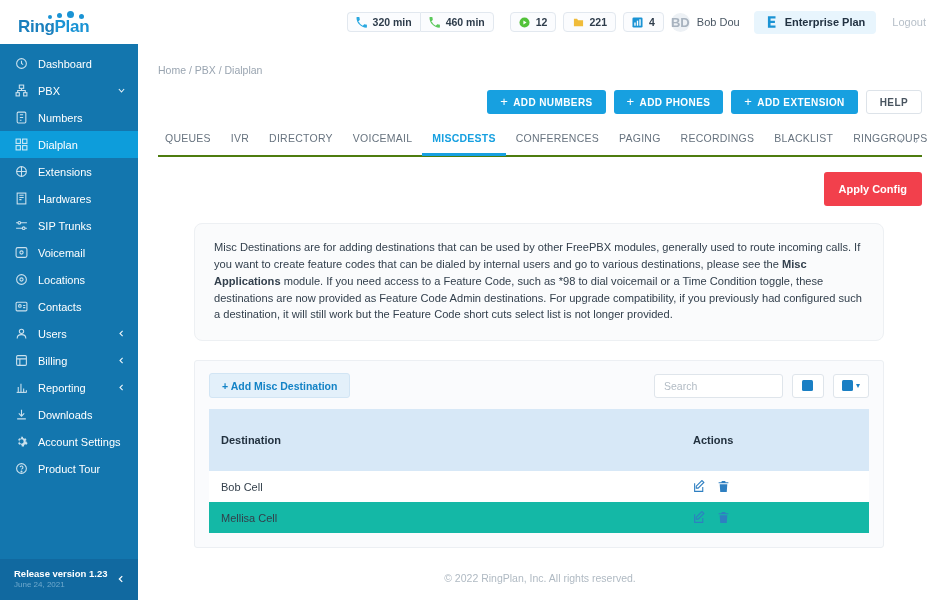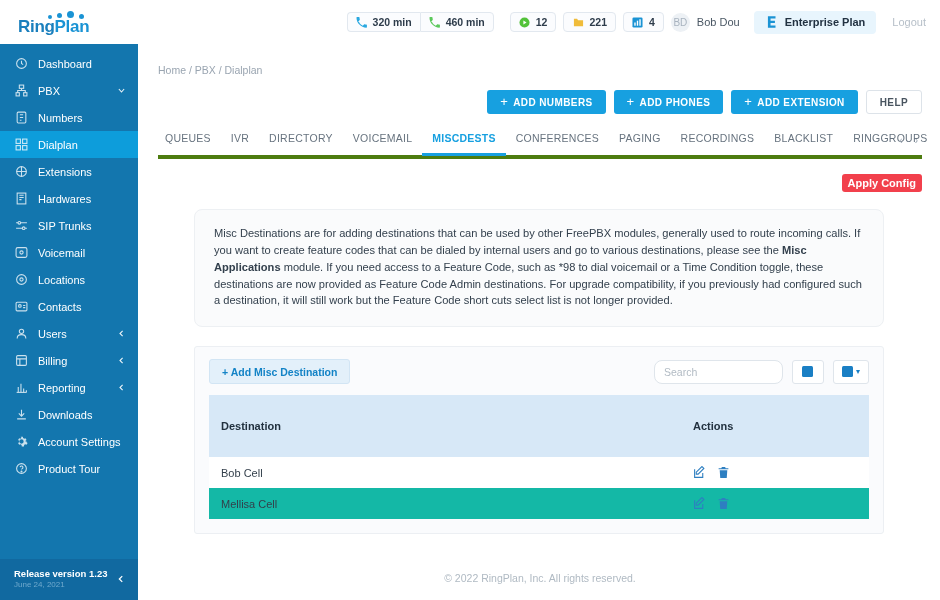--- a/index.html
+++ b/index.html
@@ -36,21 +36,21 @@
   }
   .badge.pair { margin-right: 0; border-right: none; border-top-right-radius:0; border-bottom-right-radius:0;}
   .badge.pair2 { border-top-left-radius:0; border-bottom-left-radius:0; margin-right: 16px;}
   .bicon { width: 12px; height: 12px; display: inline-flex; align-items: center; justify-content: center; }
   .bicon svg { display: block; }
 
   .user-chip { display: flex; align-items: center; gap: 7px; margin-right: 14px; }
   .avatar {
     width: 19px; height: 19px; border-radius: 50%;
     background: #edf1f5; color: #a8b3bf;
-    font-size: 10px; font-weight: normal;
+    font-size: 13px; font-weight: bold;
     display: flex; align-items: center; justify-content: center;
   }
   .uname { font-size: 11px; color: #4a5764; }
   .plan {
     display: flex; align-items: center; gap: 6px;
     background: #e8f5fd; border-radius: 4px;
     height: 23px; padding: 0 11px; margin-right: 16px;
   }
   .plan-ico { width: 14px; height: 14px; color: #1a93d4; }
   .plan-text { font-size: 11px; font-weight: bold; color: #223242; }
@@ -103,38 +103,38 @@
     font-size: 10px; font-weight: bold; letter-spacing: .4px;
     display: inline-flex; align-items: center; justify-content: center; gap: 5px;
     padding: 0 13px; cursor: pointer;
   }
   .btn-primary { background: #17a0e0; color: #fff; }
   .btn-plus { font-size: 13px; font-weight: normal; line-height: 1; margin-top: -1px; }
   .btn-ghost { background: #fff; color: #48545f; border: 1px solid #dde3e9; }
 
   
   .tabsrow {
-    margin-top: 18px; border-bottom: 4px solid #4d7c0f;
+    margin-top: 18px; border-bottom: 2px solid #4d7c0f;
     display: flex; align-items: flex-end; position: relative;
   }
   .tabs { display: flex; align-items: flex-end; gap: 0; flex: 1; min-width: 0; }
   .tab {
     font-size: 10.5px; color: #67737f; letter-spacing: .25px;
     padding: 0 10px 9px 10px; white-space: nowrap; cursor: pointer;
     border-bottom: 3px solid transparent; margin-bottom: -1px;
   }
   .tab:first-child { padding-left: 7px; }
   .tab.active { color: #17a0e0; font-weight: bold; border-bottom-color: #17a0e0; }
   .tabnav { display: flex; gap: 12px; padding: 0 4px 9px 10px; }
   .tabnav span { color: #9aa5b1; font-size: 10px; cursor: pointer; line-height: 1; }
 
   .applyrow { display: flex; justify-content: flex-end; margin-top: 15px; }
   .btn-danger {
     background: #f2404c; color: #fff; border: none; border-radius: 3px;
-    height: 18px; padding: 0 6px; font-size: 11px; font-weight: bold; cursor: pointer;
+    height: 34px; padding: 0 15px; font-size: 11px; font-weight: bold; cursor: pointer;
   }
 
   
   .card {
     margin-top: 17px; background: #fafbfc; border: 1px solid #edf0f3;
     border-radius: 8px; padding: 15px 19px 17px 19px;
     margin-left: 36px; margin-right: 38px;
   }
   .card p { font-size: 11.1px; color: #33404d; line-height: 1.52; }
   .card strong { font-weight: bold; }
@@ -146,21 +146,21 @@
     padding: 12px 14px 14px 14px;
   }
   .panel-top { display: flex; align-items: center; }
   .btn-add {
     background: #e3f0fa; color: #1383c6; border: 1px solid #d2e5f4;
     border-radius: 3px; height: 25px; padding: 0 12px;
     font-size: 10.5px; font-weight: bold; cursor: pointer;
   }
   .panel-right { margin-left: auto; display: flex; align-items: center; gap: 9px; }
   .search {
-    width: 129px; height: 24px; border: 1px solid #dfe5eb; border-radius: 8px;
+    width: 129px; height: 24px; border: 1px solid #dfe5eb; border-radius: 3px;
     background: #fff; font-size: 10.5px; color: #4a5764; padding: 0 9px;
     font-family: "Liberation Sans", sans-serif;
   }
   .search::placeholder { color: #b2bbc4; }
   .iconbtn {
     height: 24px; min-width: 32px; padding: 0 8px;
     border: 1px solid #dfe5eb; border-radius: 3px; background: #fff;
     display: inline-flex; align-items: center; justify-content: center; gap: 3px; cursor: pointer;
   }
   .sq { width: 11px; height: 11px; background: #1a7fc4; border-radius: 1.5px; display:block; }

